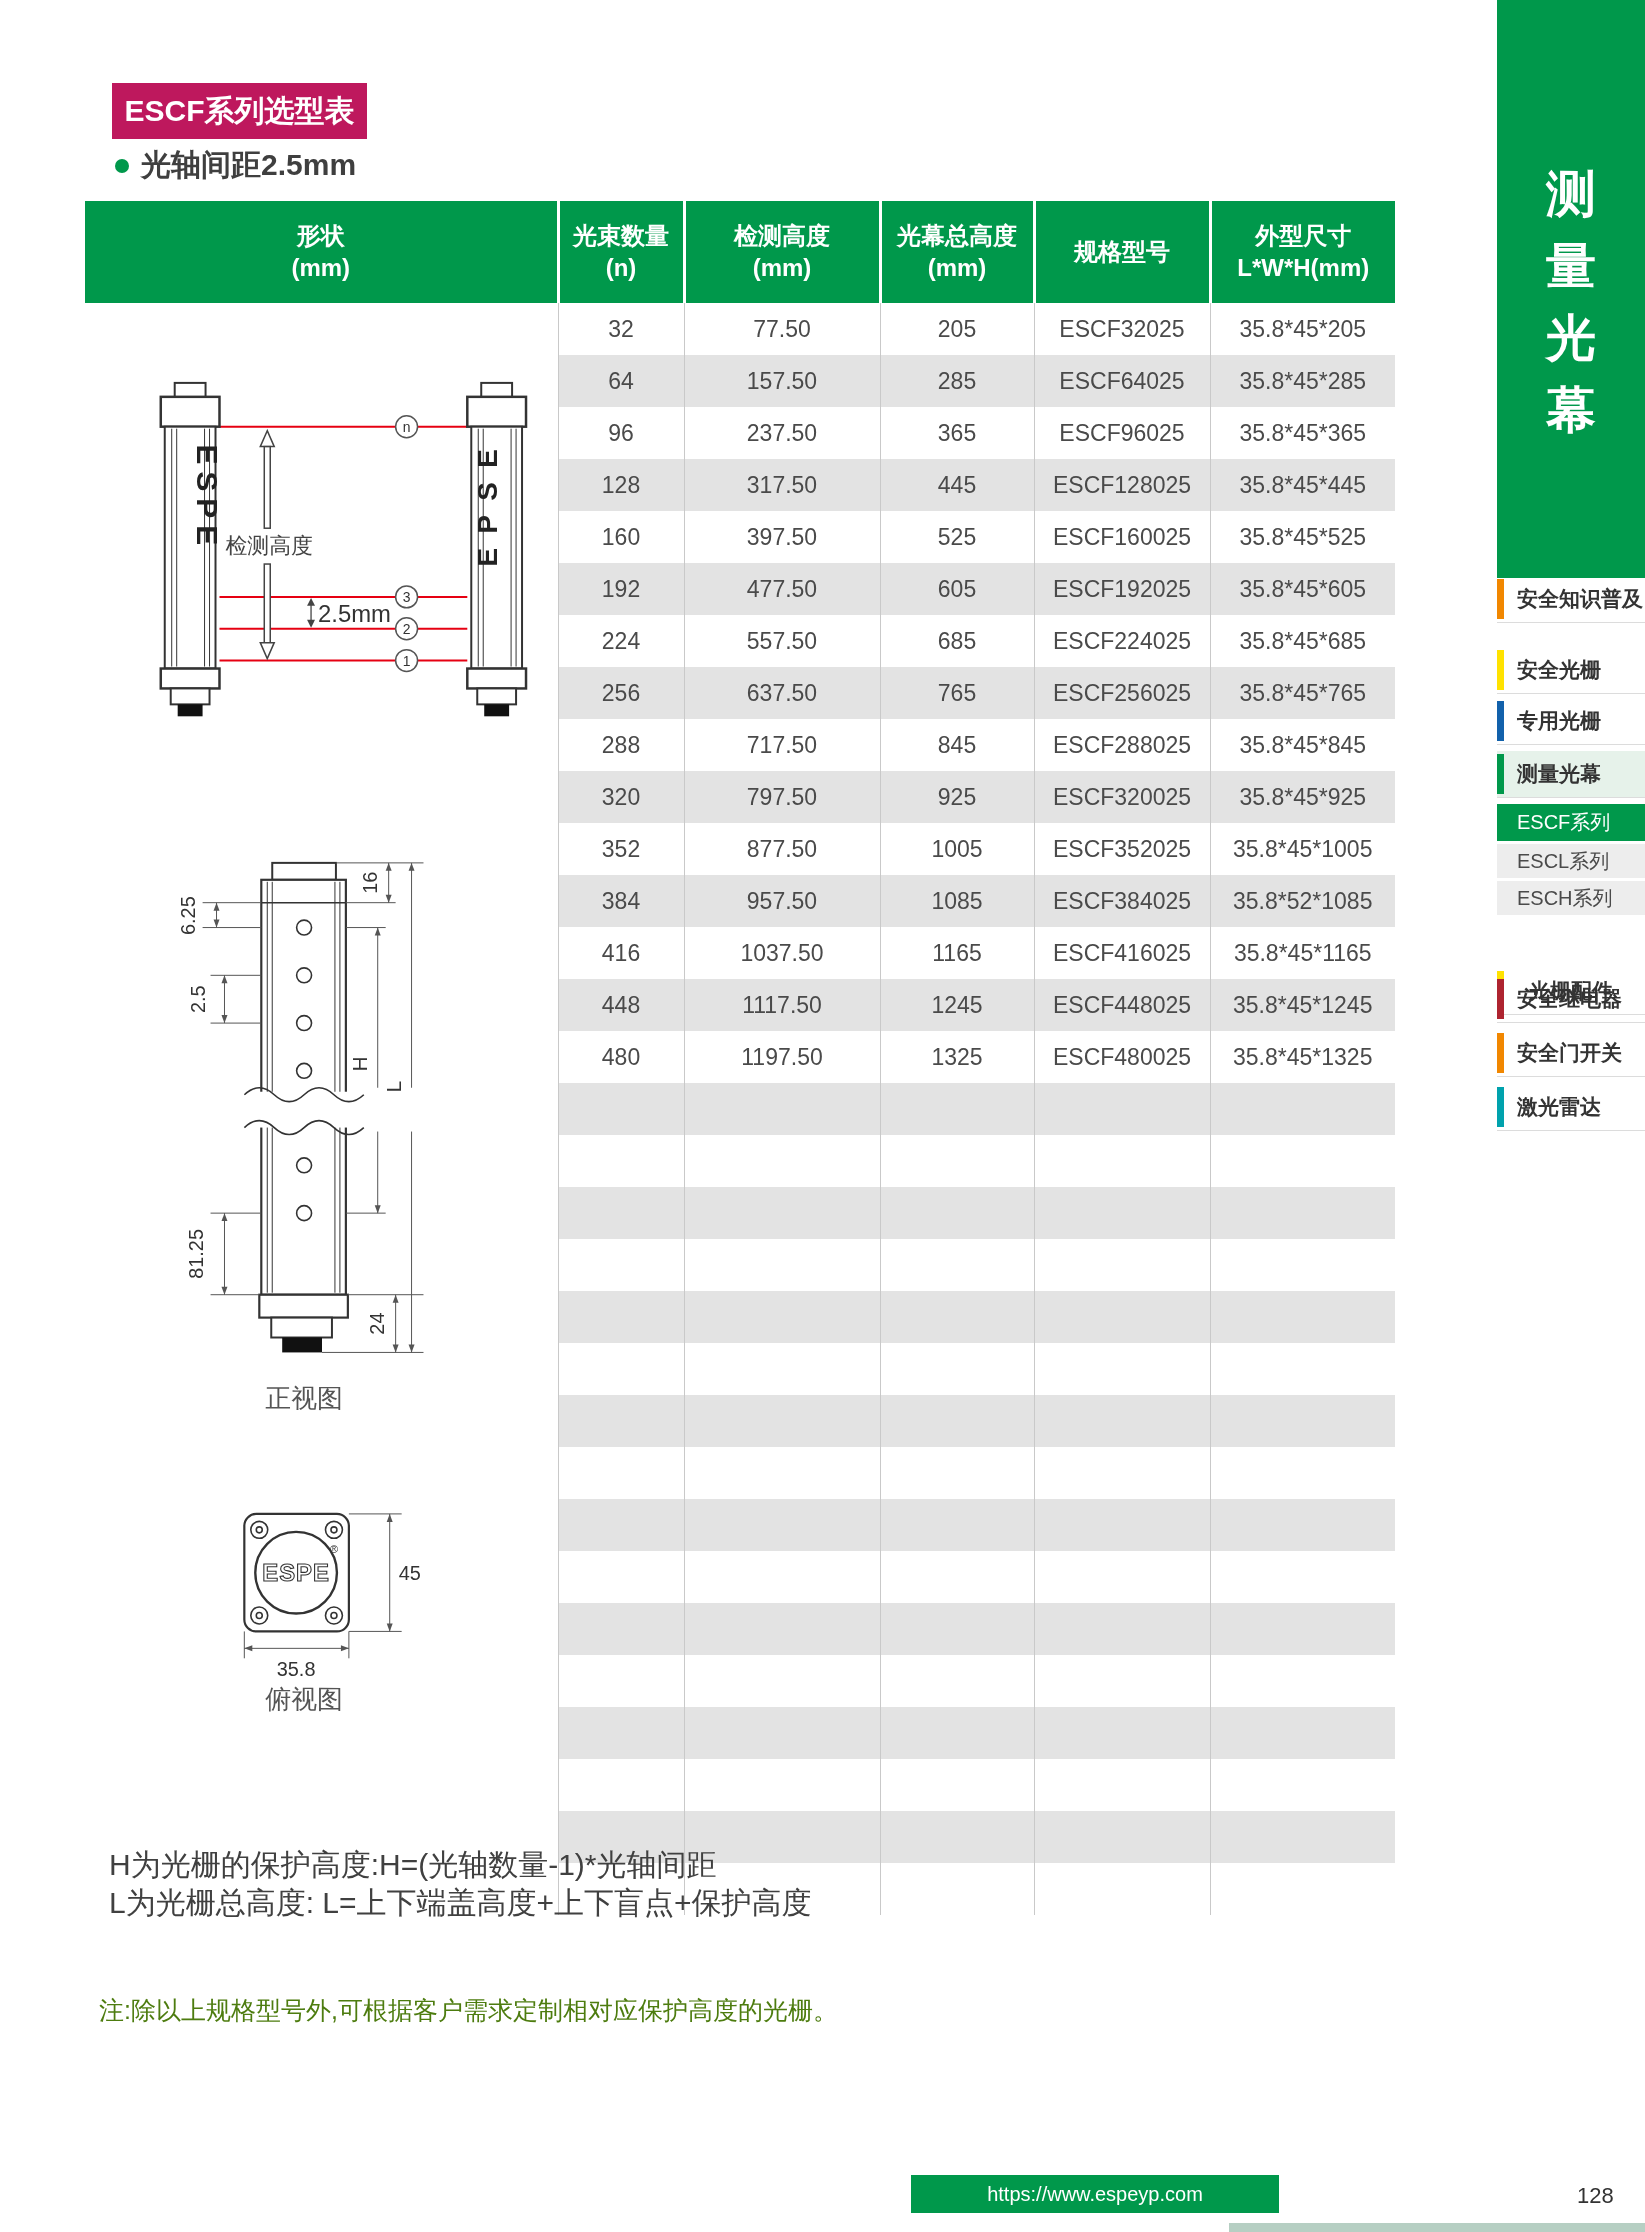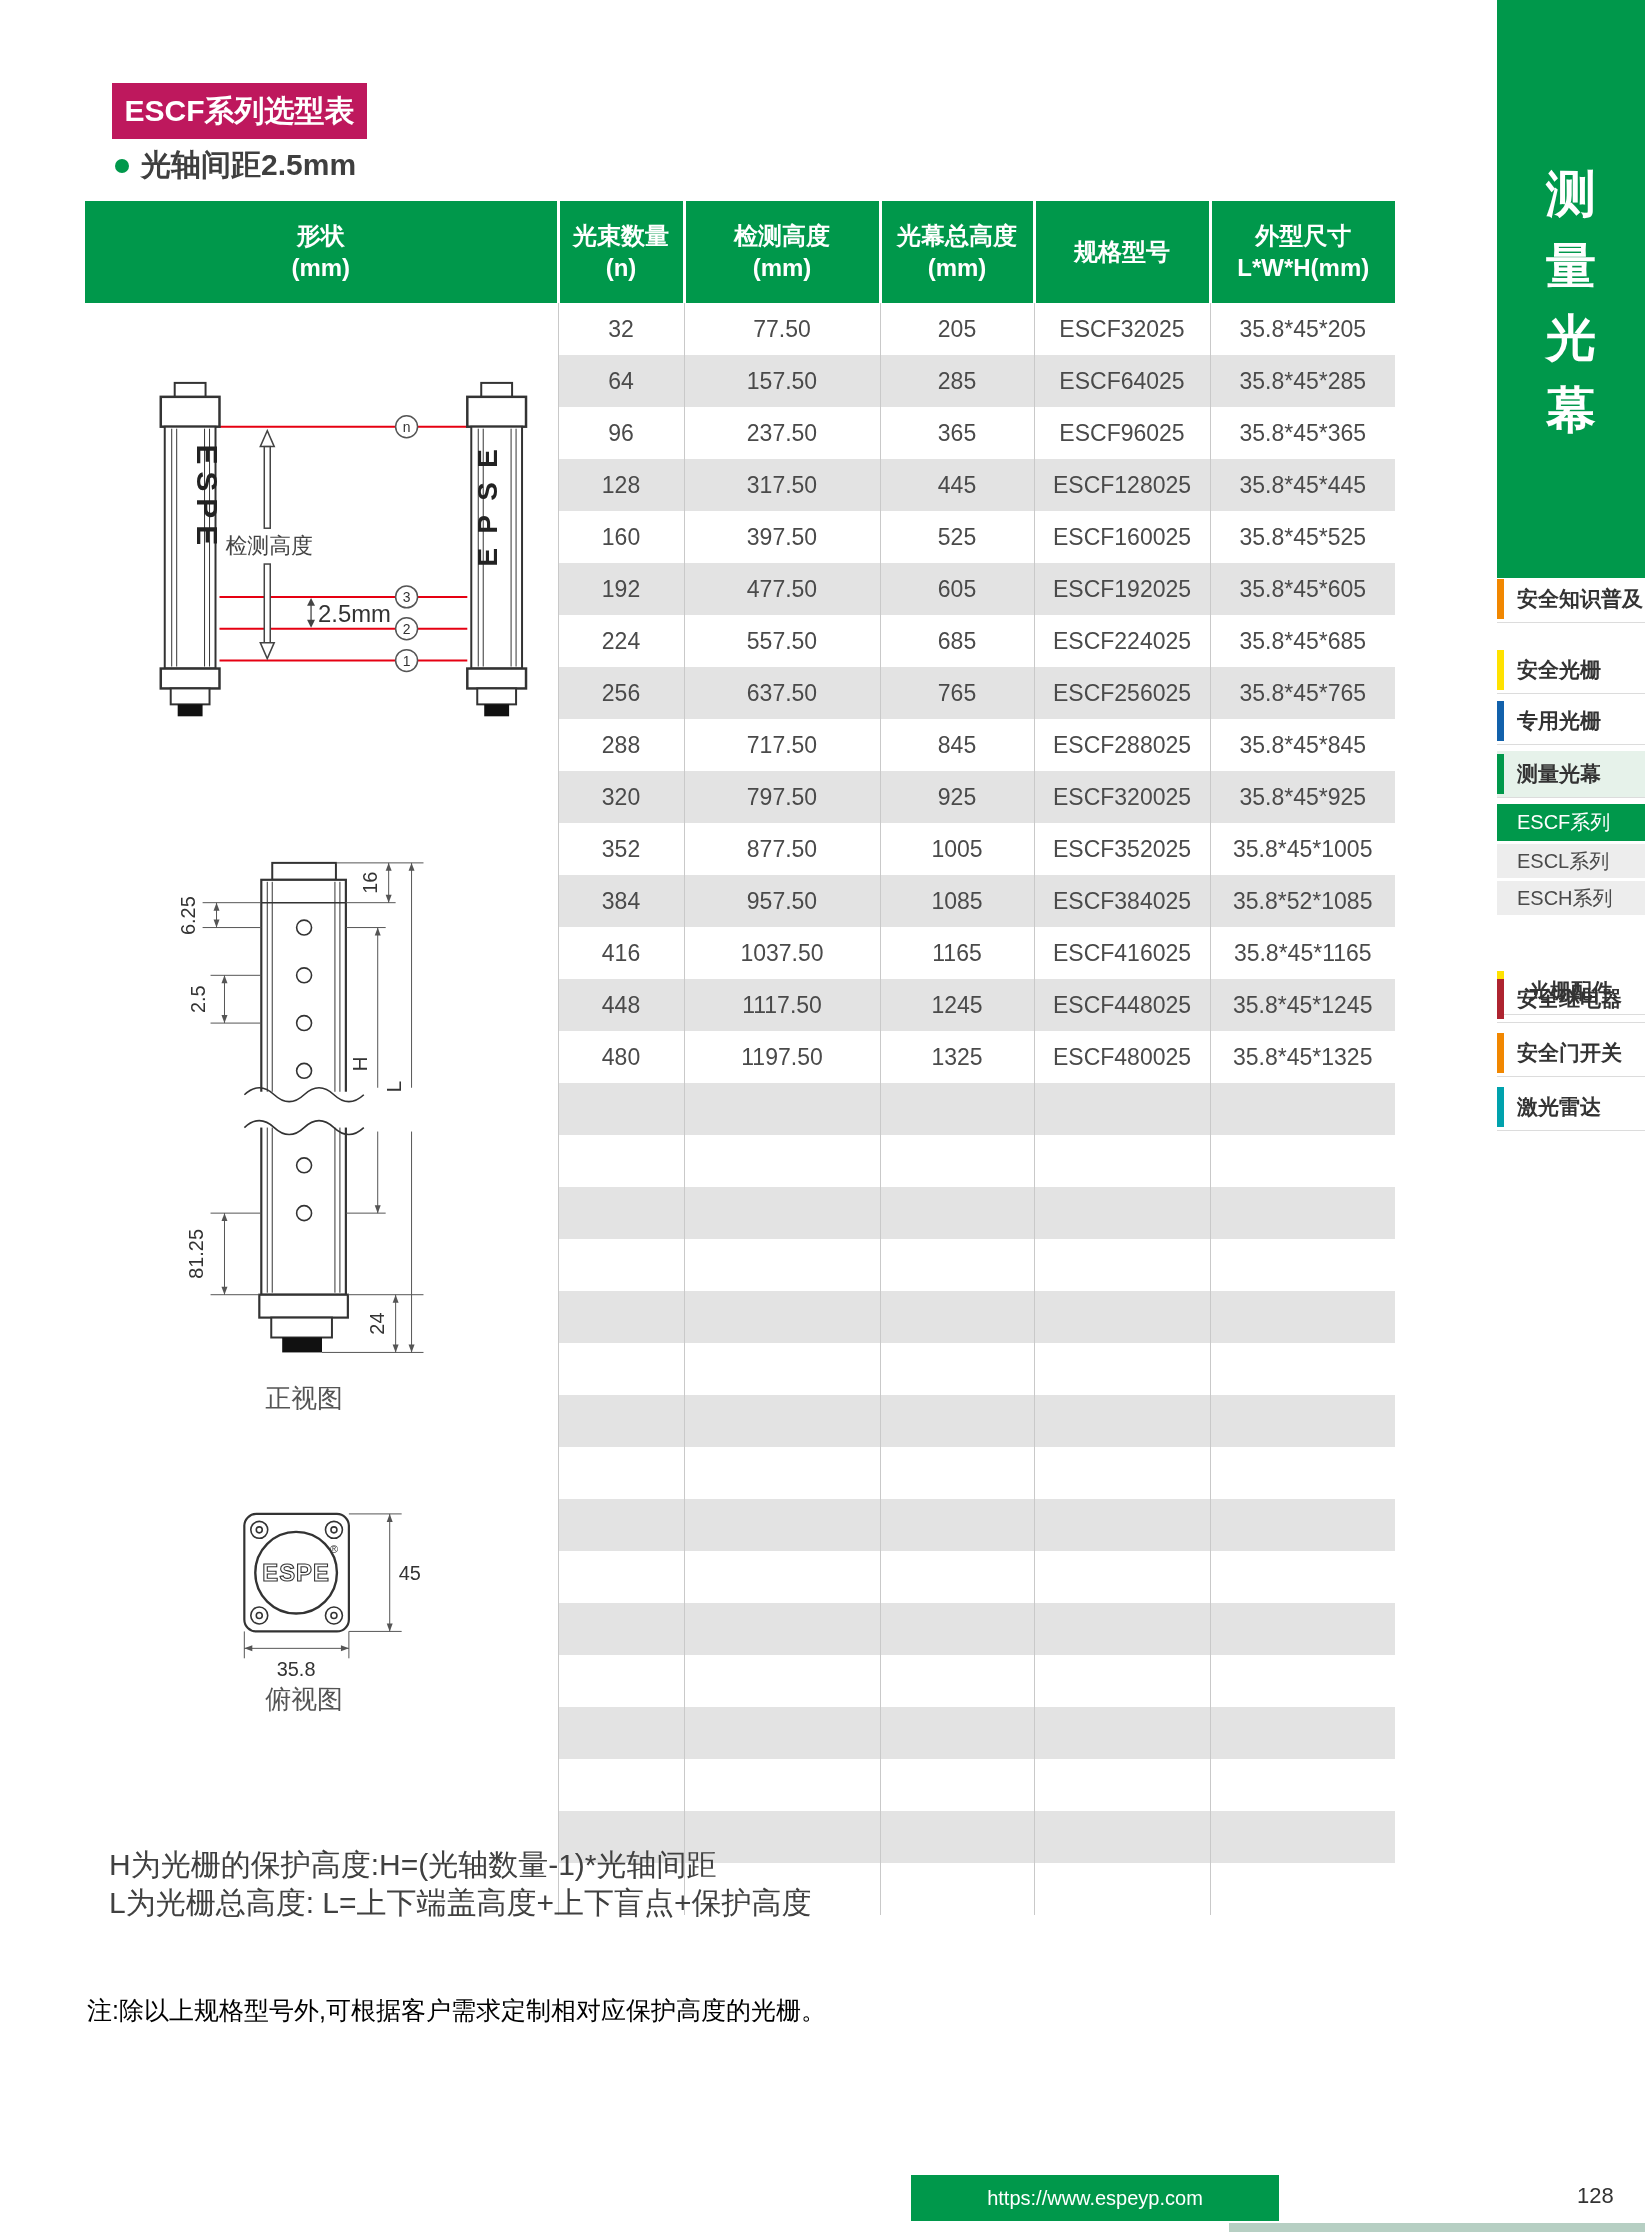--- a/index.html
+++ b/index.html
@@ -34,22 +34,22 @@
     display:flex; flex-direction:column; align-items:center; padding-top:169px; gap:22px; }
   .banner span { color:#fff; font-size:50px; font-weight:bold; line-height:1; }
   .nav-item { position:absolute; left:1497px; width:148px; height:47px;
     display:flex; align-items:center; border-bottom:1px solid #dcdcdc; }
   .nav-bar { position:absolute; left:0; top:3px; width:7px; height:40px; }
   .nav-label { margin-left:20px; font-size:21px; font-weight:bold; color:#333; }
   .series-item { position:absolute; left:1497px; width:160px; display:flex; align-items:center; }
   .series-item span { margin-left:20px; font-size:20px; }
 
   
-  .note { position:absolute; left:87px; top:1994px; font-size:25px; color:#000000; }
-  .footer-url { position:absolute; left:911px; top:2175px; width:368px; height:46px;
+  .note { position:absolute; left:99px; top:1994px; font-size:25px; color:#4d7c0f; }
+  .footer-url { position:absolute; left:911px; top:2175px; width:368px; height:38px;
     display:flex; align-items:center; justify-content:center; color:#fff; font-size:20px; }
   .page-num { position:absolute; left:1577px; top:2183px; font-size:22px; color:#333; }
   .bottom-strip { position:absolute; left:1229px; top:2223px; width:417px; height:10px; }
 </style>
 </head>
 <body>
 
 <div class="page">
 
   <div class="title-badge" style="background:#be185d">

